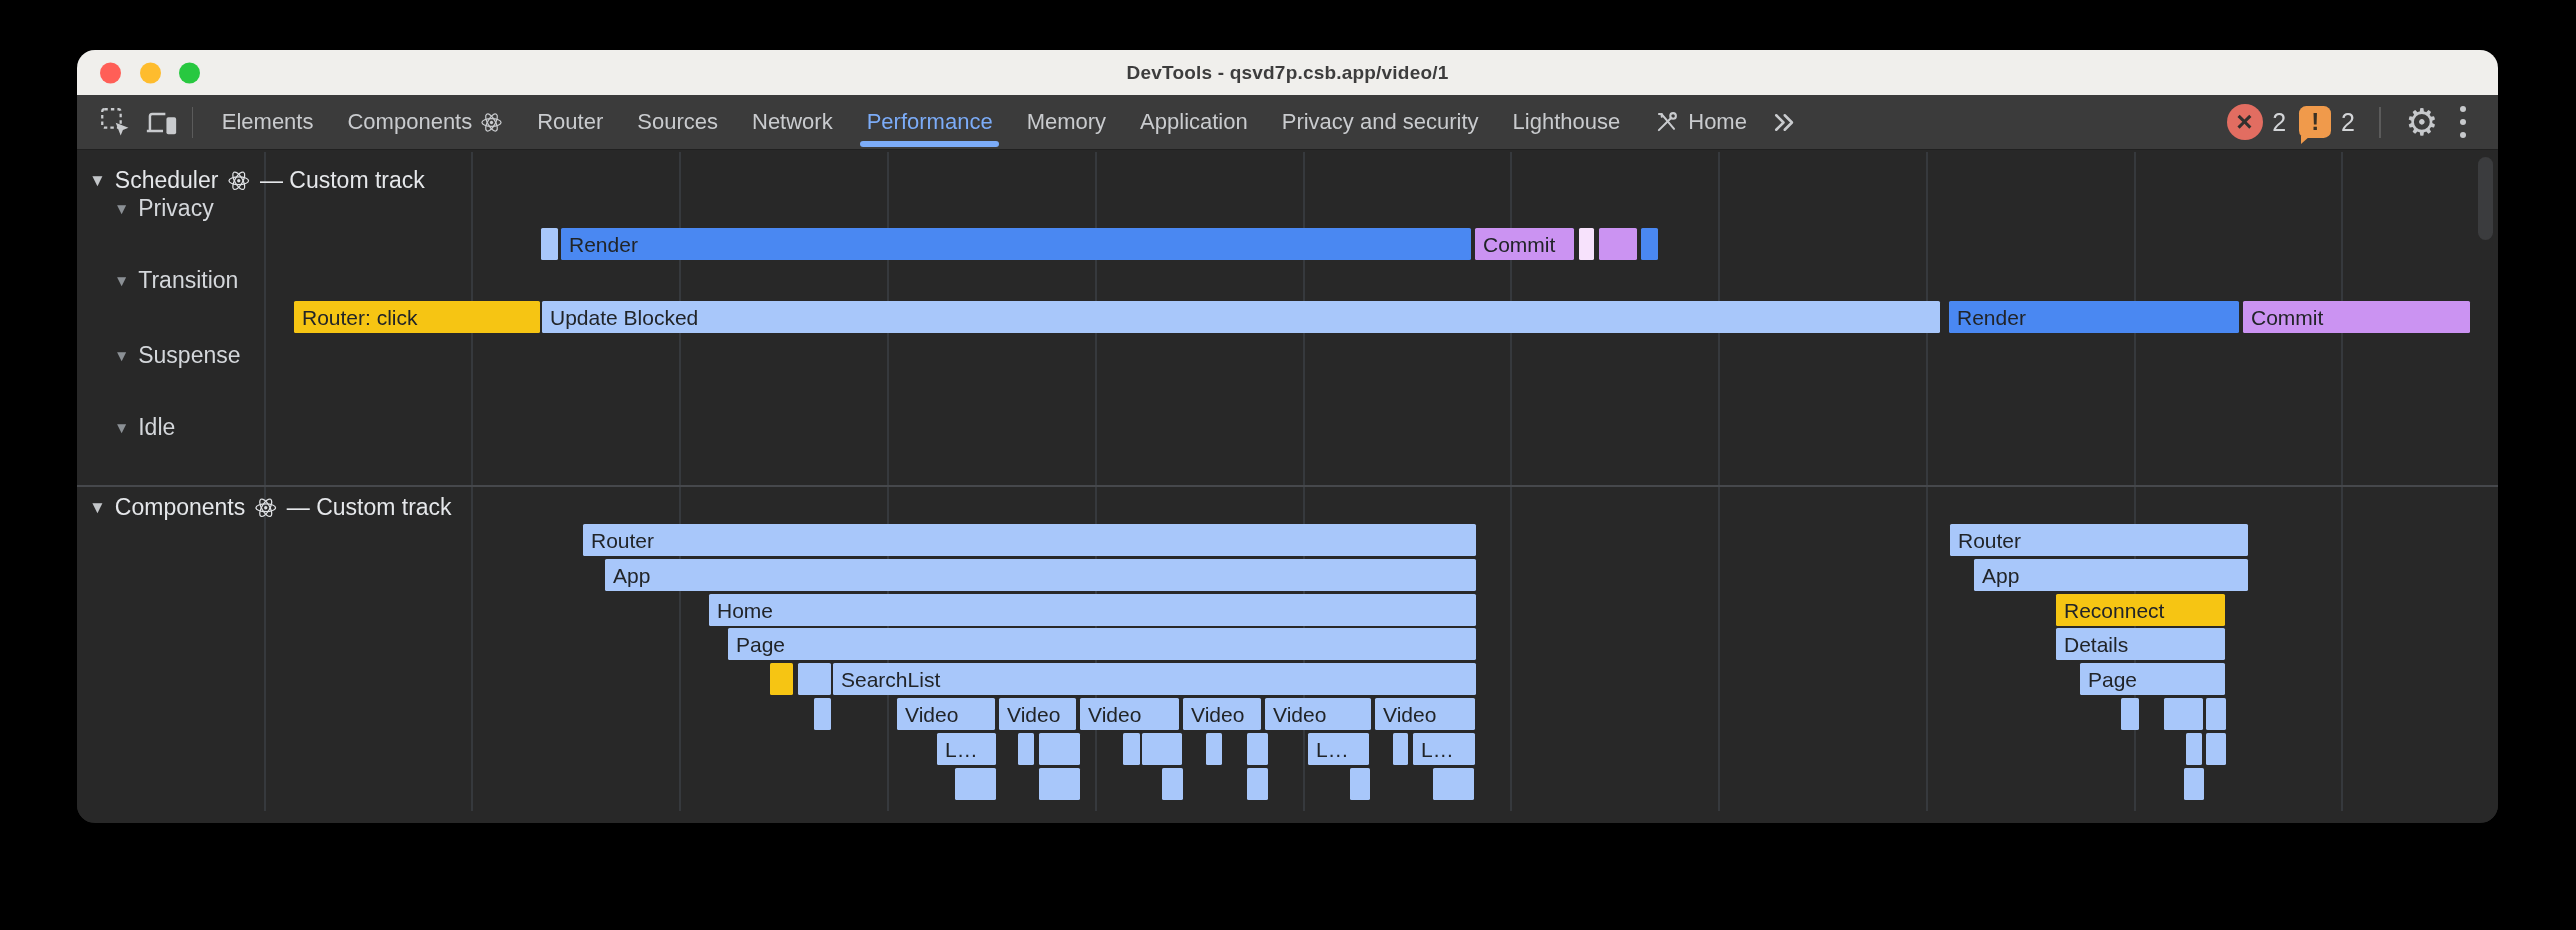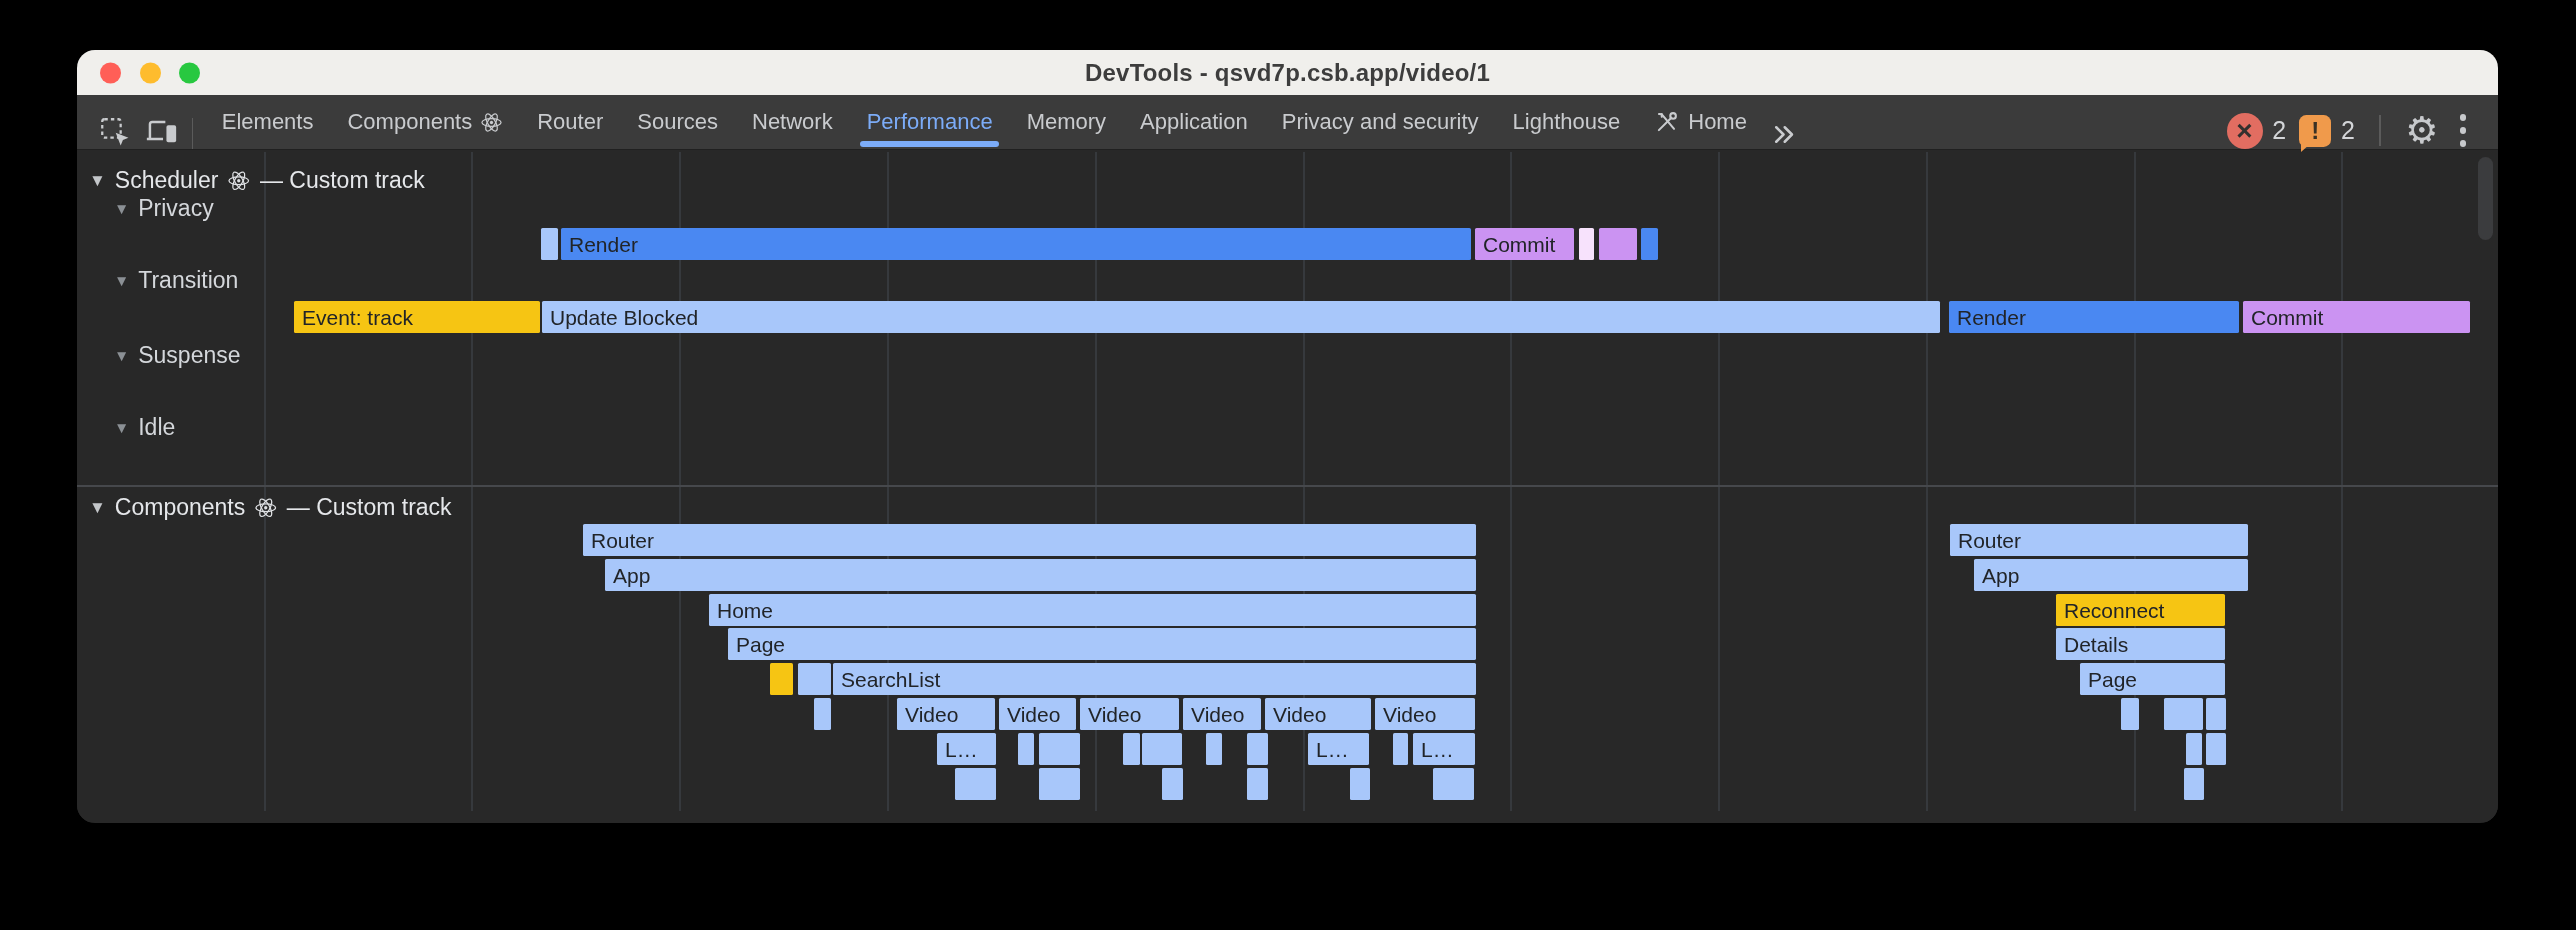--- a/index.html
+++ b/index.html
@@ -3,23 +3,23 @@
 <meta charset="utf-8">
 <style>
   html,body{margin:0;padding:0;background:#000;}
   body{width:2576px;height:930px;position:relative;font-family:"Liberation Sans",sans-serif;overflow:hidden;}
   .window{position:absolute;left:77px;top:50px;width:2421px;height:773px;border-radius:18px;overflow:hidden;
           background:#282828;box-shadow:0 24px 73px rgba(0,0,0,.7);}
   
   .titlebar{height:45px;background:#f0efec;position:relative;display:flex;align-items:center;justify-content:center;}
   .traffic{position:absolute;left:23px;top:50%;transform:translateY(-50%);display:flex;gap:18.7px;}
   .light{width:21px;height:21px;border-radius:50%;}
-  .title{font-size:24px;font-weight:bold;color:#3d3d3d;letter-spacing:0.2px;}
+  .title{font-size:19px;font-weight:bold;color:#3d3d3d;letter-spacing:0.2px;}
   
-  .tabbar{height:55px;background:#3b3b3b;display:flex;align-items:flex-end;padding:0 24px 0 21px;
+  .tabbar{height:55px;background:#3b3b3b;display:flex;align-items:center;padding:0 24px 0 21px;
           box-sizing:border-box;border-bottom:1.6px solid #202020;color:#c9cbce;font-size:22px;}
   .tbicon{display:flex;align-items:center;justify-content:center;color:#c9cbce;flex:0 0 auto;}
   .tbicon svg{display:block;}
   .vdiv{width:1.6px;height:31px;background:#5b5b5b;margin:0 11.4px;flex:0 0 auto;}
   #tabs{display:flex;align-items:center;height:100%;}
   .tab{padding:0 17px;height:100%;display:flex;align-items:center;gap:8px;position:relative;white-space:nowrap;cursor:default;}
   .tab.selected{color:#7cacf8;}
   .tab .underline{position:absolute;left:10.6px;right:10.6px;bottom:2.4px;height:5.7px;border-radius:3.2px;background:#7cacf8;}
   .tab .atom svg,.tab .tools svg{display:block;}
   .right-cluster{margin-left:auto;display:flex;align-items:center;gap:13px;}
@@ -222,21 +222,21 @@
       <span>— Custom track</span>
     </div>
 
     <div id="bars">
         <div class="bar" style="left: 464px; top: 76px; width: 17px; background: rgb(168, 199, 250); padding: 0px;"></div>
         <div class="bar" style="left: 484px; top: 76px; width: 910px; background: rgb(74, 136, 242);">Render</div>
         <div class="bar" style="left: 1398px; top: 76px; width: 99px; background: rgb(203, 147, 242);">Commit</div>
         <div class="bar" style="left: 1502px; top: 76px; width: 15.4px; background: rgb(247, 226, 252); padding: 0px;"></div>
         <div class="bar" style="left: 1522px; top: 76px; width: 38px; background: rgb(203, 147, 242); padding: 0px;"></div>
         <div class="bar" style="left: 1564px; top: 76px; width: 17px; background: rgb(74, 136, 242); padding: 0px;"></div>
-        <div class="bar" style="left: 217px; top: 149px; width: 246px; background: rgb(246, 197, 19);">Event: track</div>
+        <div class="bar" style="left: 217px; top: 149px; width: 246px; background: rgb(246, 197, 19);">Router: click</div>
         <div class="bar" style="left: 465px; top: 149px; width: 1398px; background: rgb(168, 199, 250);">Update Blocked</div>
         <div class="bar" style="left: 1872px; top: 149px; width: 290px; background: rgb(74, 136, 242);">Render</div>
         <div class="bar" style="left: 2166px; top: 149px; width: 227px; background: rgb(203, 147, 242);">Commit</div>
         <div class="bar" style="left: 506px; top: 372px; width: 893px; background: rgb(168, 199, 250);">Router</div>
         <div class="bar" style="left: 528px; top: 407px; width: 871px; background: rgb(168, 199, 250);">App</div>
         <div class="bar" style="left: 632px; top: 442px; width: 767px; background: rgb(168, 199, 250);">Home</div>
         <div class="bar" style="left: 651px; top: 476px; width: 748px; background: rgb(168, 199, 250);">Page</div>
         <div class="bar" style="left: 693px; top: 511px; width: 23px; background: rgb(246, 197, 19); padding: 0px;"></div>
         <div class="bar" style="left: 721px; top: 511px; width: 33px; background: rgb(168, 199, 250); padding: 0px;"></div>
         <div class="bar" style="left: 756px; top: 511px; width: 643px; background: rgb(168, 199, 250);">SearchList</div>

